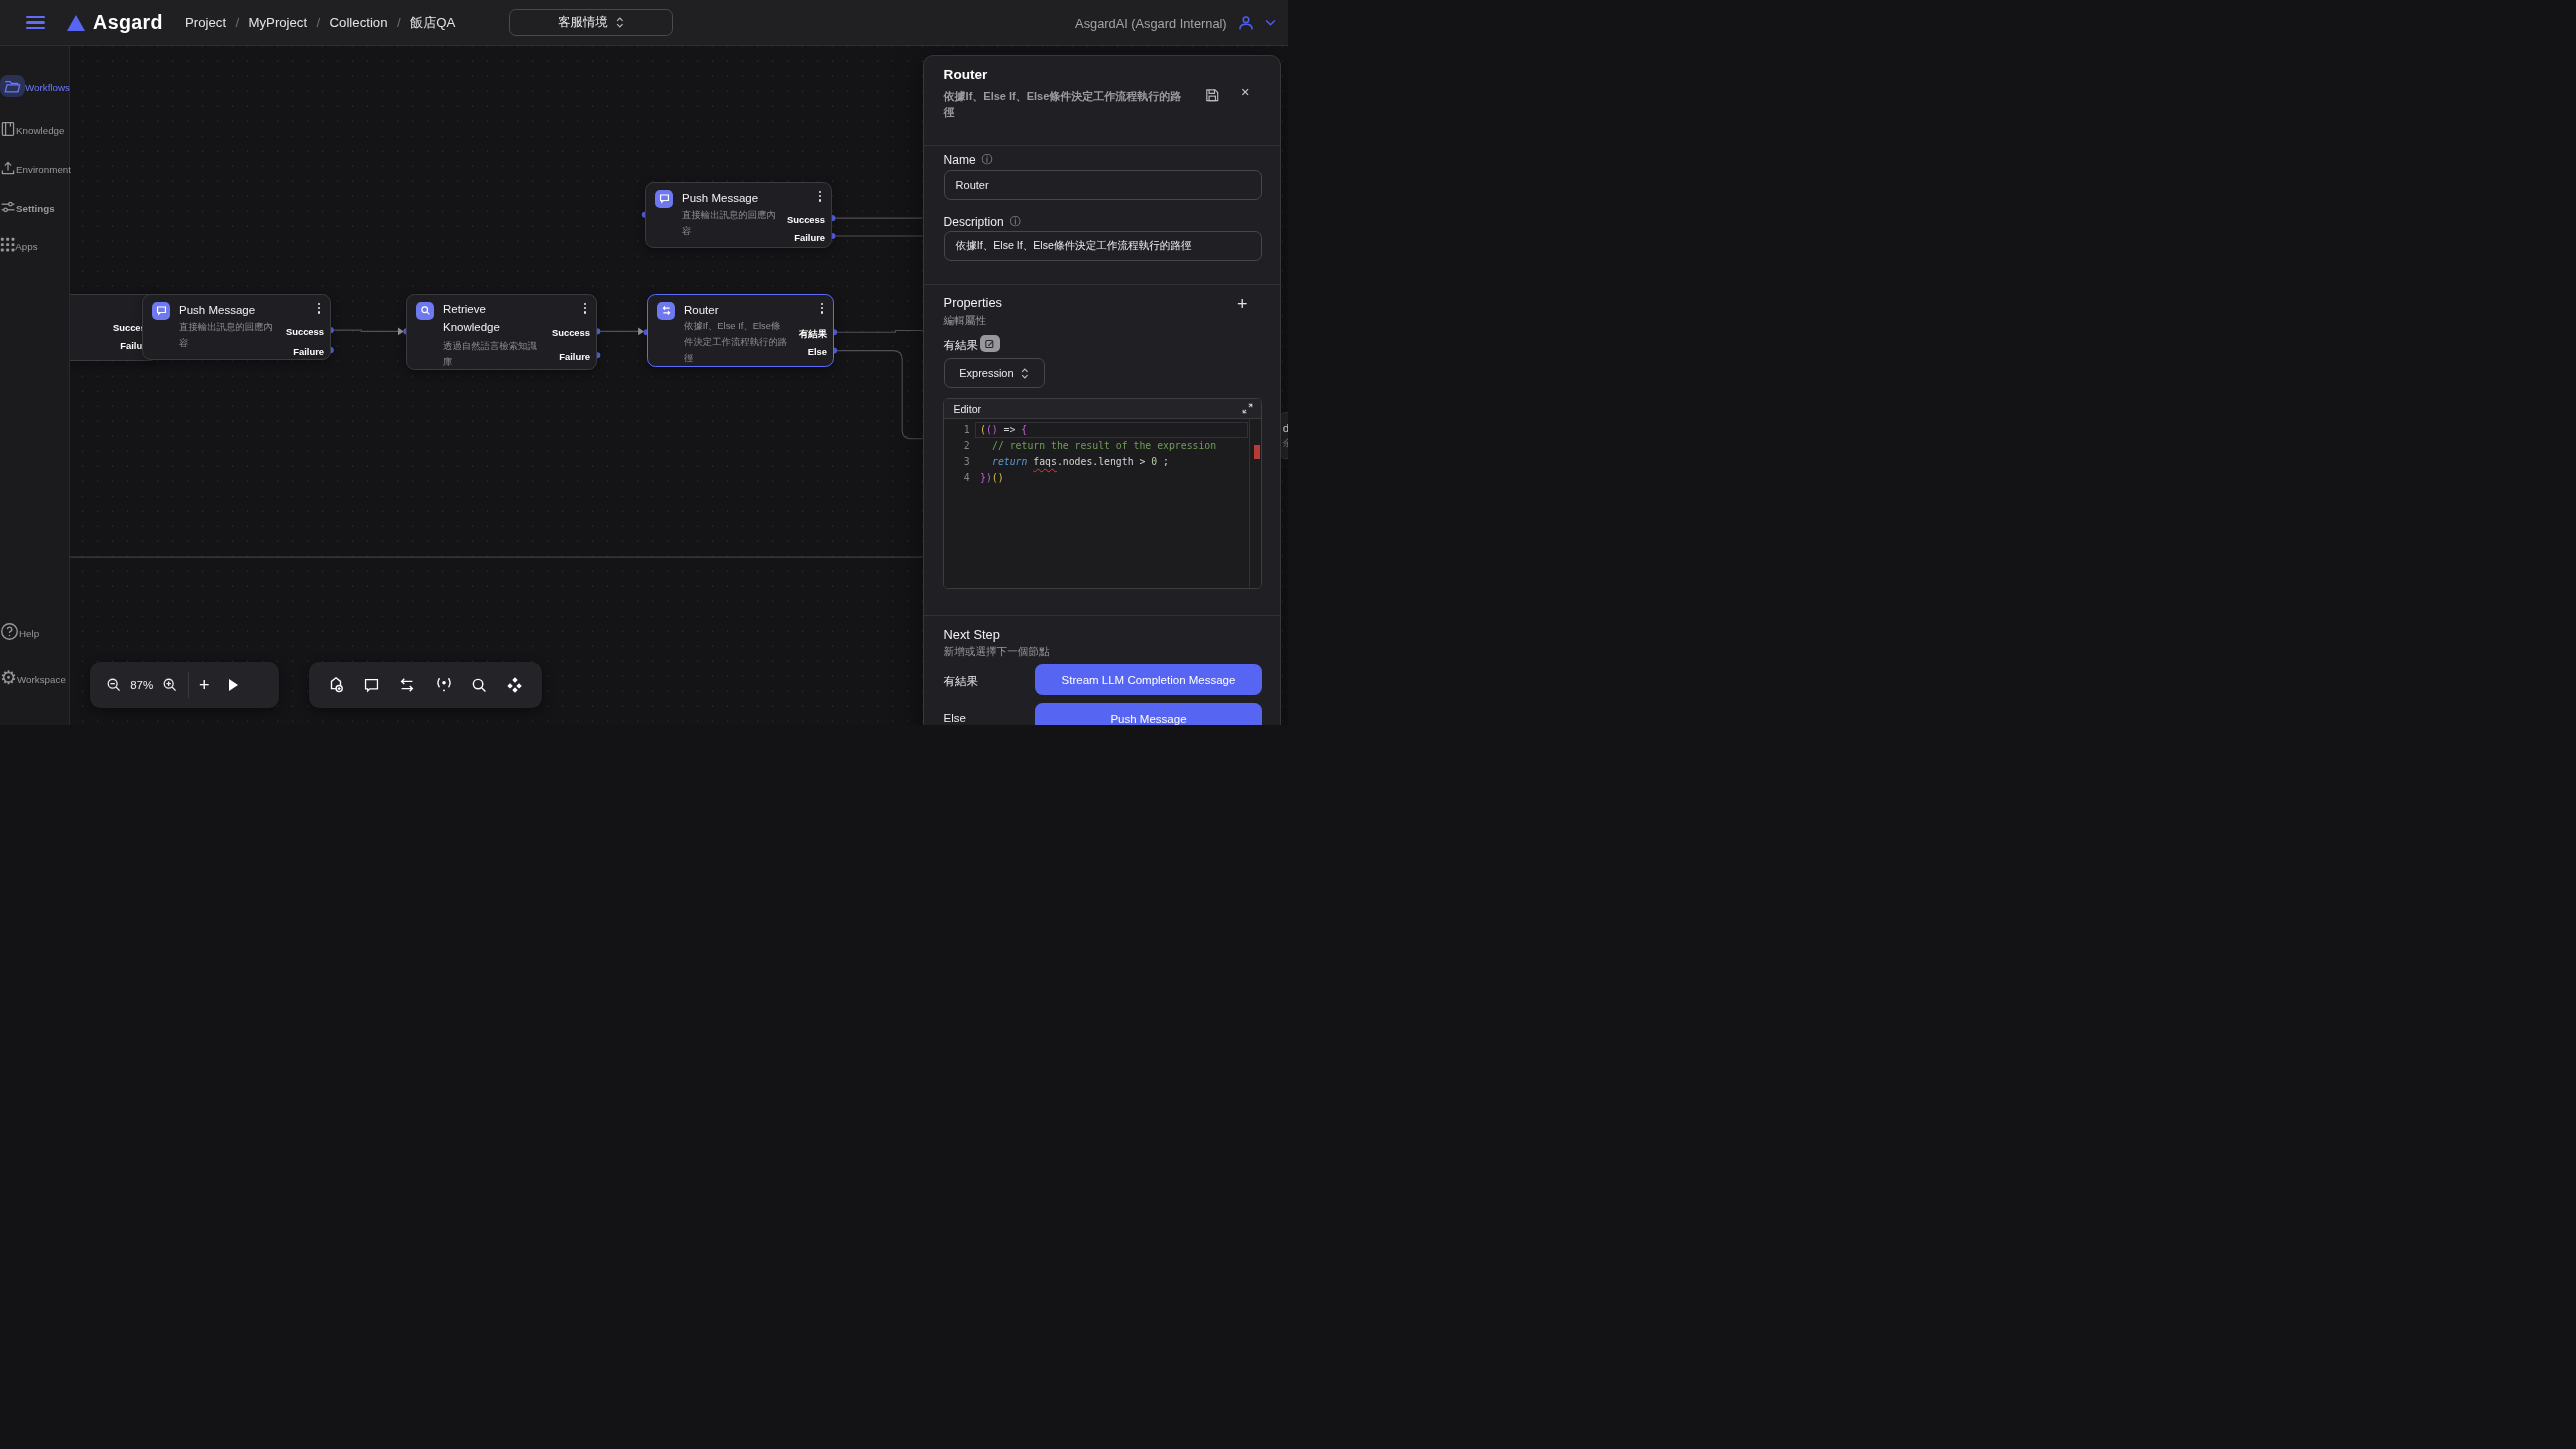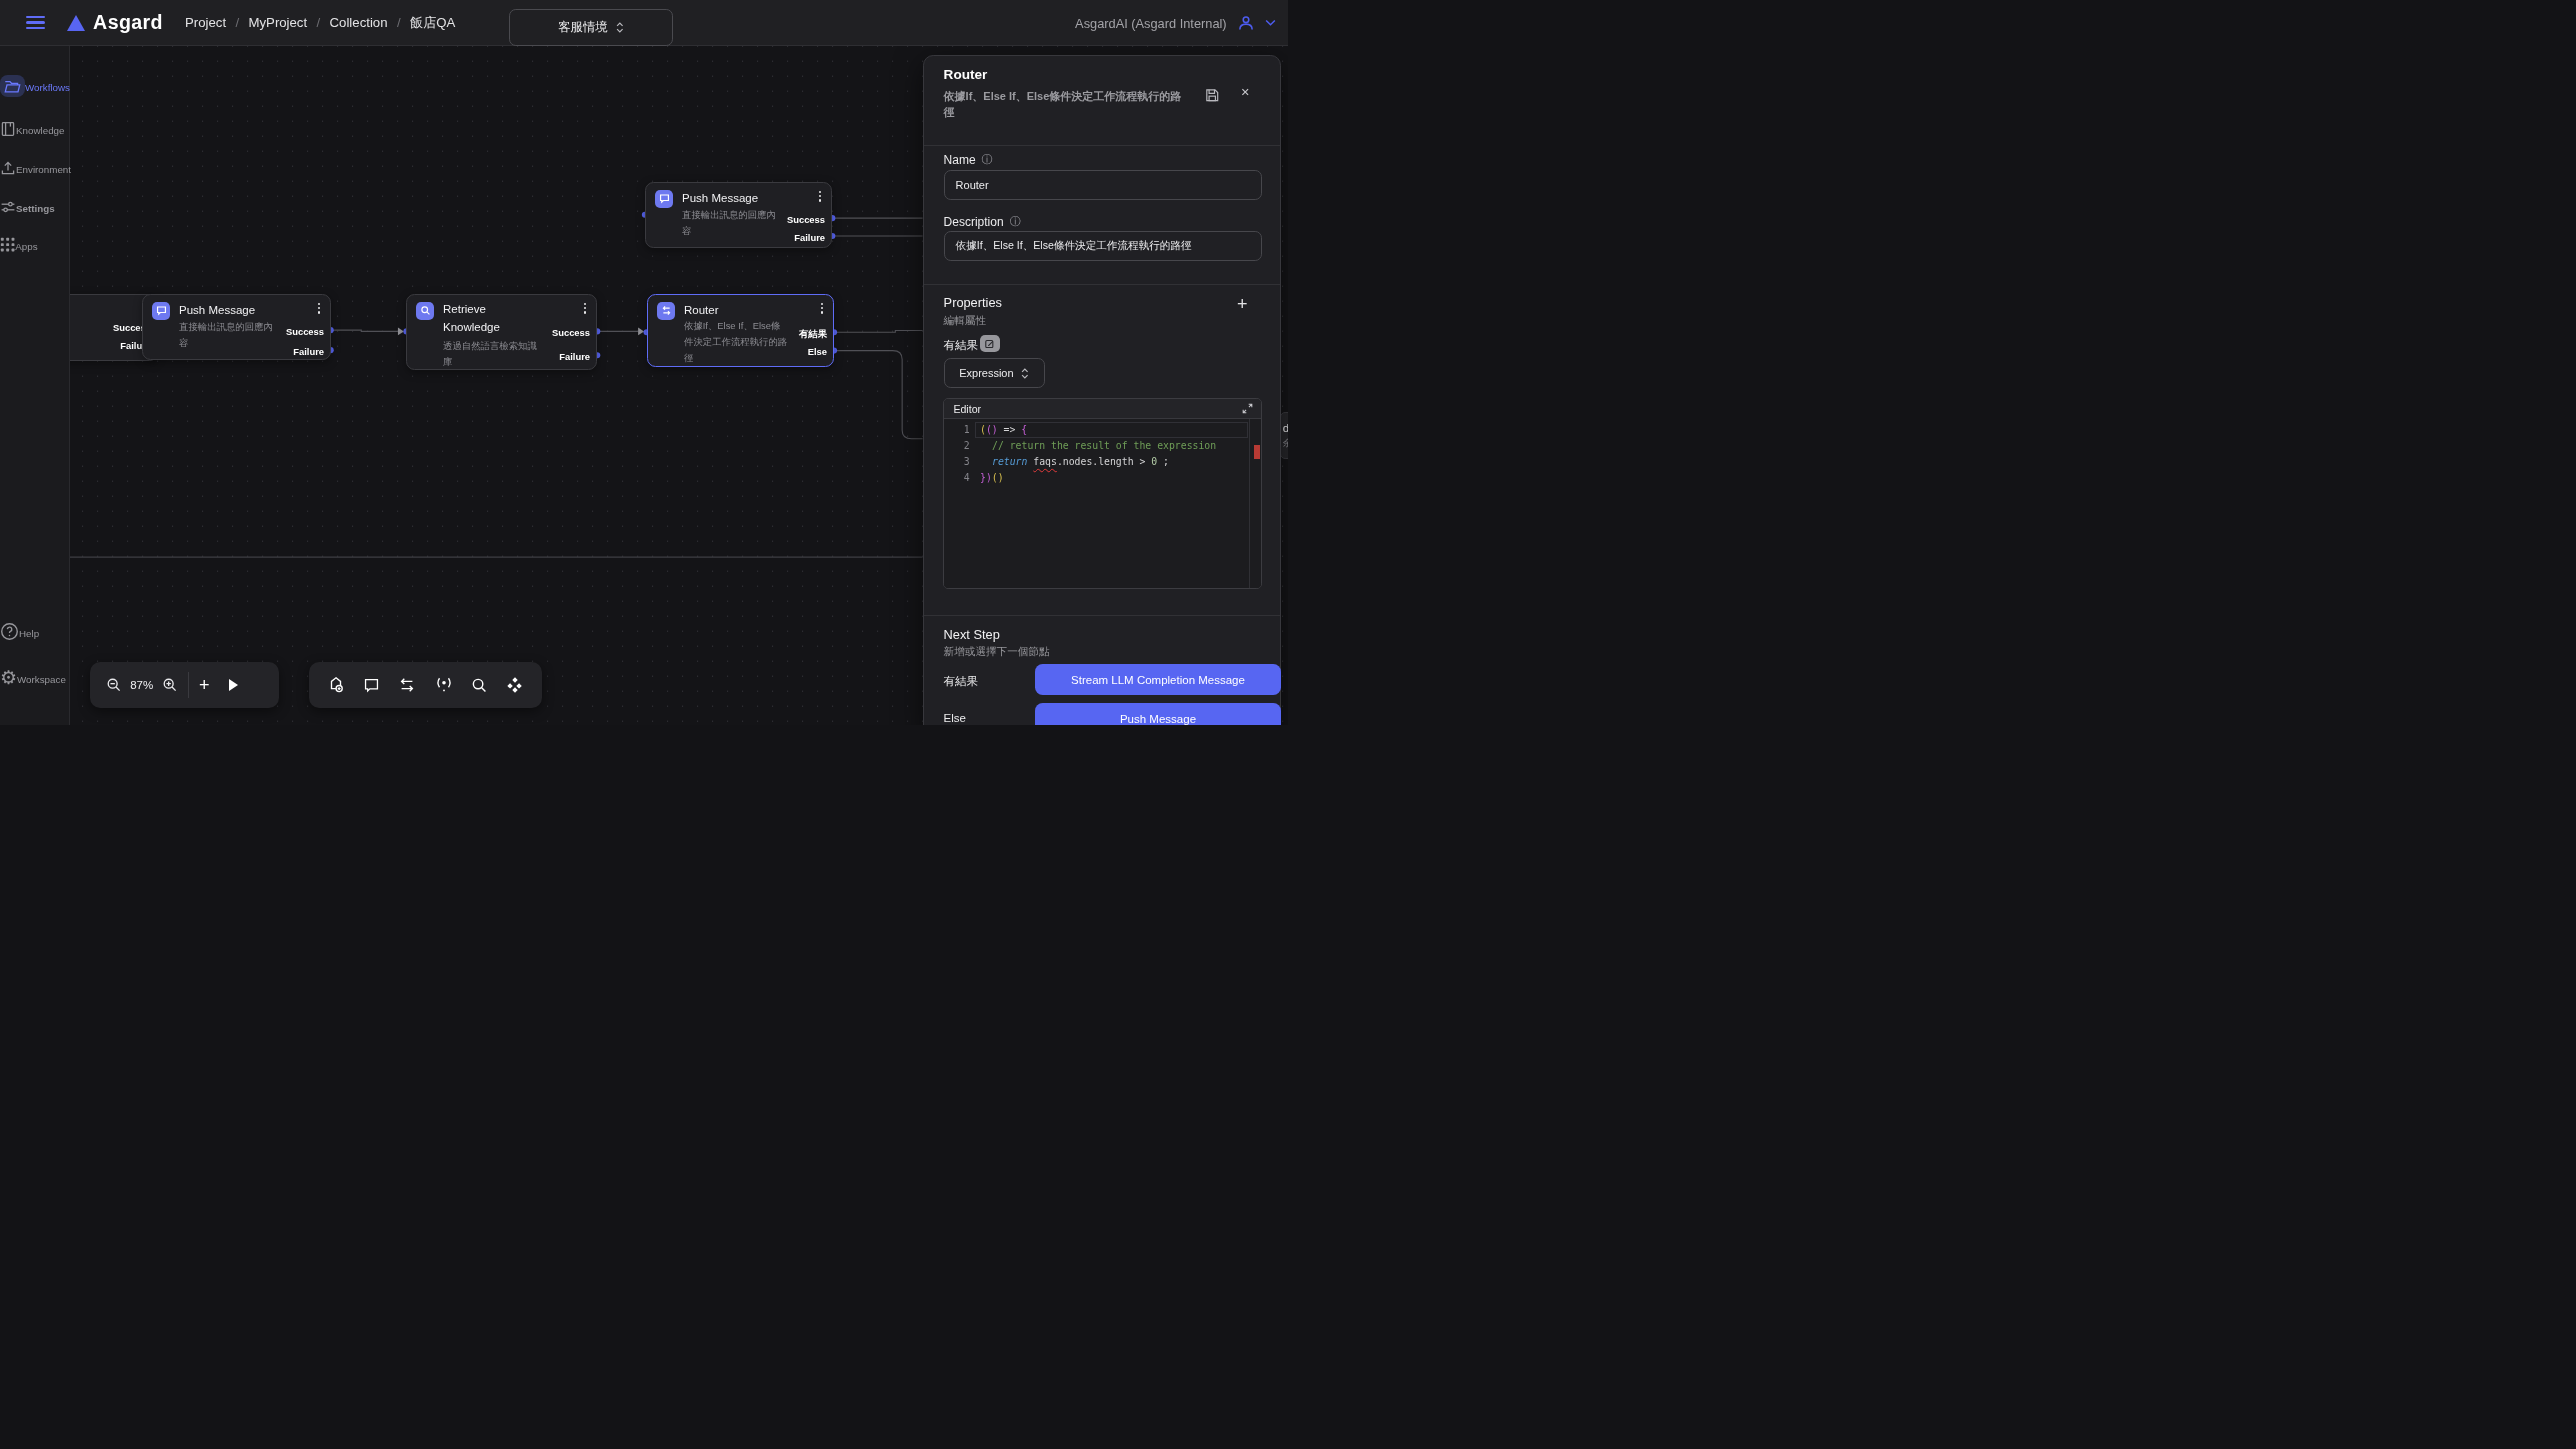--- a/index.html
+++ b/index.html
@@ -10,21 +10,21 @@
   
   #topbar { position:absolute; left:0; top:0; width:1288px; height:46px; background:#202023;
             border-bottom:0.9px solid #2e2e32; z-index:60; display:flex; align-items:center; }
   .burger { width:19px; height:13.6px; margin-left:26.4px; display:flex; flex-direction:column; justify-content:space-between; cursor:pointer; }
   .burger i { display:block; height:2.2px; border-radius:1.7px; background:#5f6cf7; }
   .logo-tri { width:0; height:0; margin-left:22px; border-left:9.4px solid transparent; border-right:9.4px solid transparent; border-bottom:16px solid #5865f2; }
   .brand { font-size:19.6px; font-weight:700; letter-spacing:0.4px; color:#fff; margin-left:7.7px; }
   .crumbs { display:flex; align-items:center; gap:9.4px; margin-left:22px; font-size:13.2px; color:#e3e3e5; }
   .crumb { cursor:pointer; }
   .crumb-sep { color:#6d6d72; }
-  .env-select { position:absolute; left:509px; top:9.4px; width:164px; height:37px; border:0.9px solid #4a4a4f;
+  .env-select { position:absolute; left:509px; top:9.4px; width:164px; height:27px; border:0.9px solid #4a4a4f;
                 border-radius:6.8px; display:flex; align-items:center; justify-content:center; gap:8.5px;
                 font-size:12.4px; color:#f0f0f2; cursor:pointer; background:transparent; }
   .account { position:absolute; right:12px; top:0; height:46px; display:flex; align-items:center; gap:10.2px; }
   .account-name { color:#a3a3a8; font-size:12.8px; }
 
   svg.ic { display:block; }
 
   
   #sidebar { position:absolute; left:0; top:46px; width:70px; height:679px; background:#1b1b1e;
              border-right:0.9px solid #2a2a2e; z-index:55; }
@@ -98,21 +98,21 @@
   .cl.ind .code { left:48px; }
   .curline { position:absolute; left:31px; top:2.6px; width:273px; height:16px; border:0.9px solid #303036; }
   .tk-y { color:#d8c04f; } .tk-p { color:#c55fd6; } .tk-w { color:#d4d4d6; }
   .tk-c { color:#6f9e57; } .tk-kw { color:#569cd6;font-style:italic; } .tk-num { color:#b5cea8; }
   .tk-err { color:#d4d4d6; text-decoration:underline wavy #e23b3b 0.9px; text-underline-offset:2.6px; }
   .ruler-line { position:absolute; left:305px; top:0; width:0.9px; height:170px; background:#303035; }
   .ruler-red { position:absolute; left:310px; top:25.6px; width:6px; height:13.6px; background:#b73a34; }
 
   
   .ns-row-label { position:absolute; left:19.6px; font-size:11.5px; color:#ececee; }
-  .ns-btn { position:absolute; left:111px; width:246px; height:31px; background:#5766f2; border:none; border-radius:7.7px;
+  .ns-btn { position:absolute; left:111px; width:227px; height:31px; background:#5766f2; border:none; border-radius:7.7px;
             color:#fff; font-size:11.5px; font-family:inherit; cursor:pointer; }
 </style>
 </head>
 <body>
 
 <div id="app">
 
   <div id="canvas">
 
     <svg id="edges" width="1218" height="679" viewBox="0 0 1430 797">

